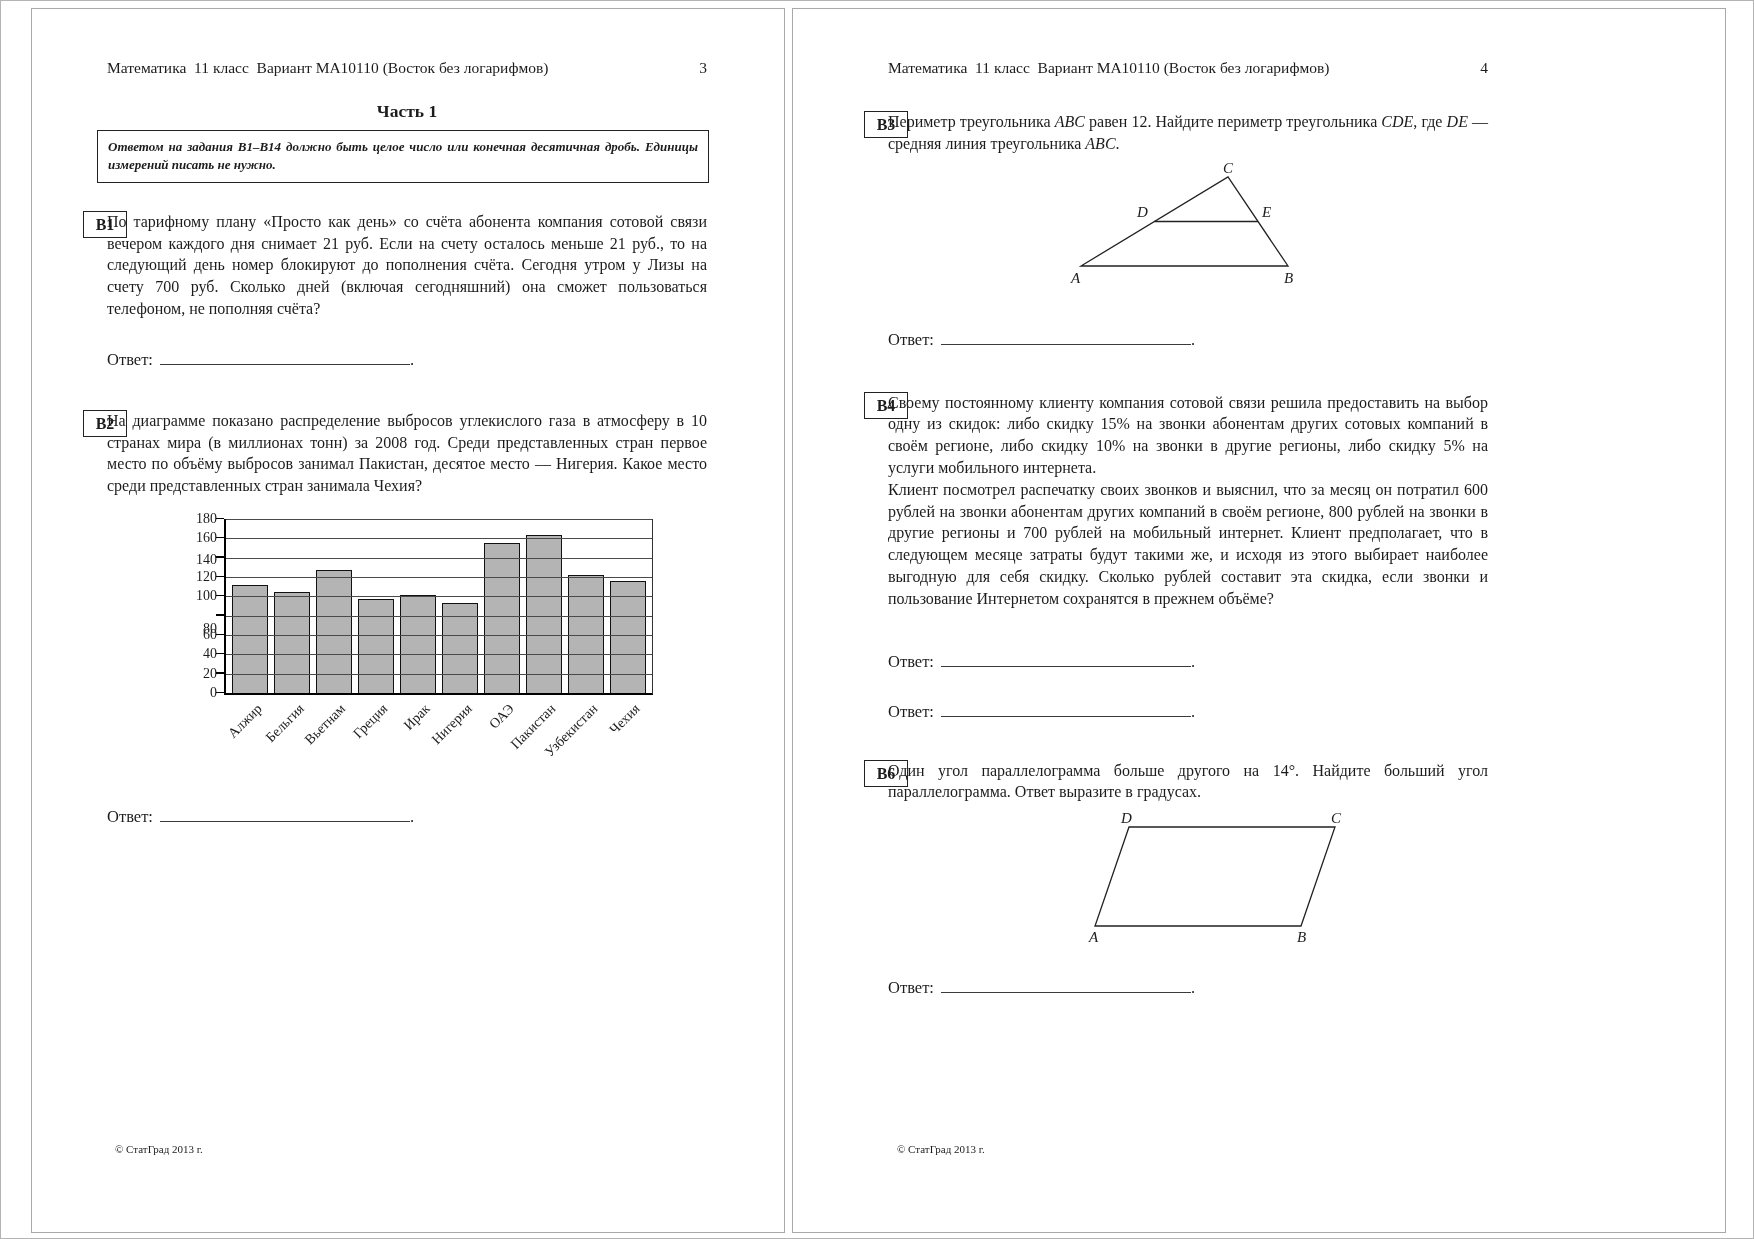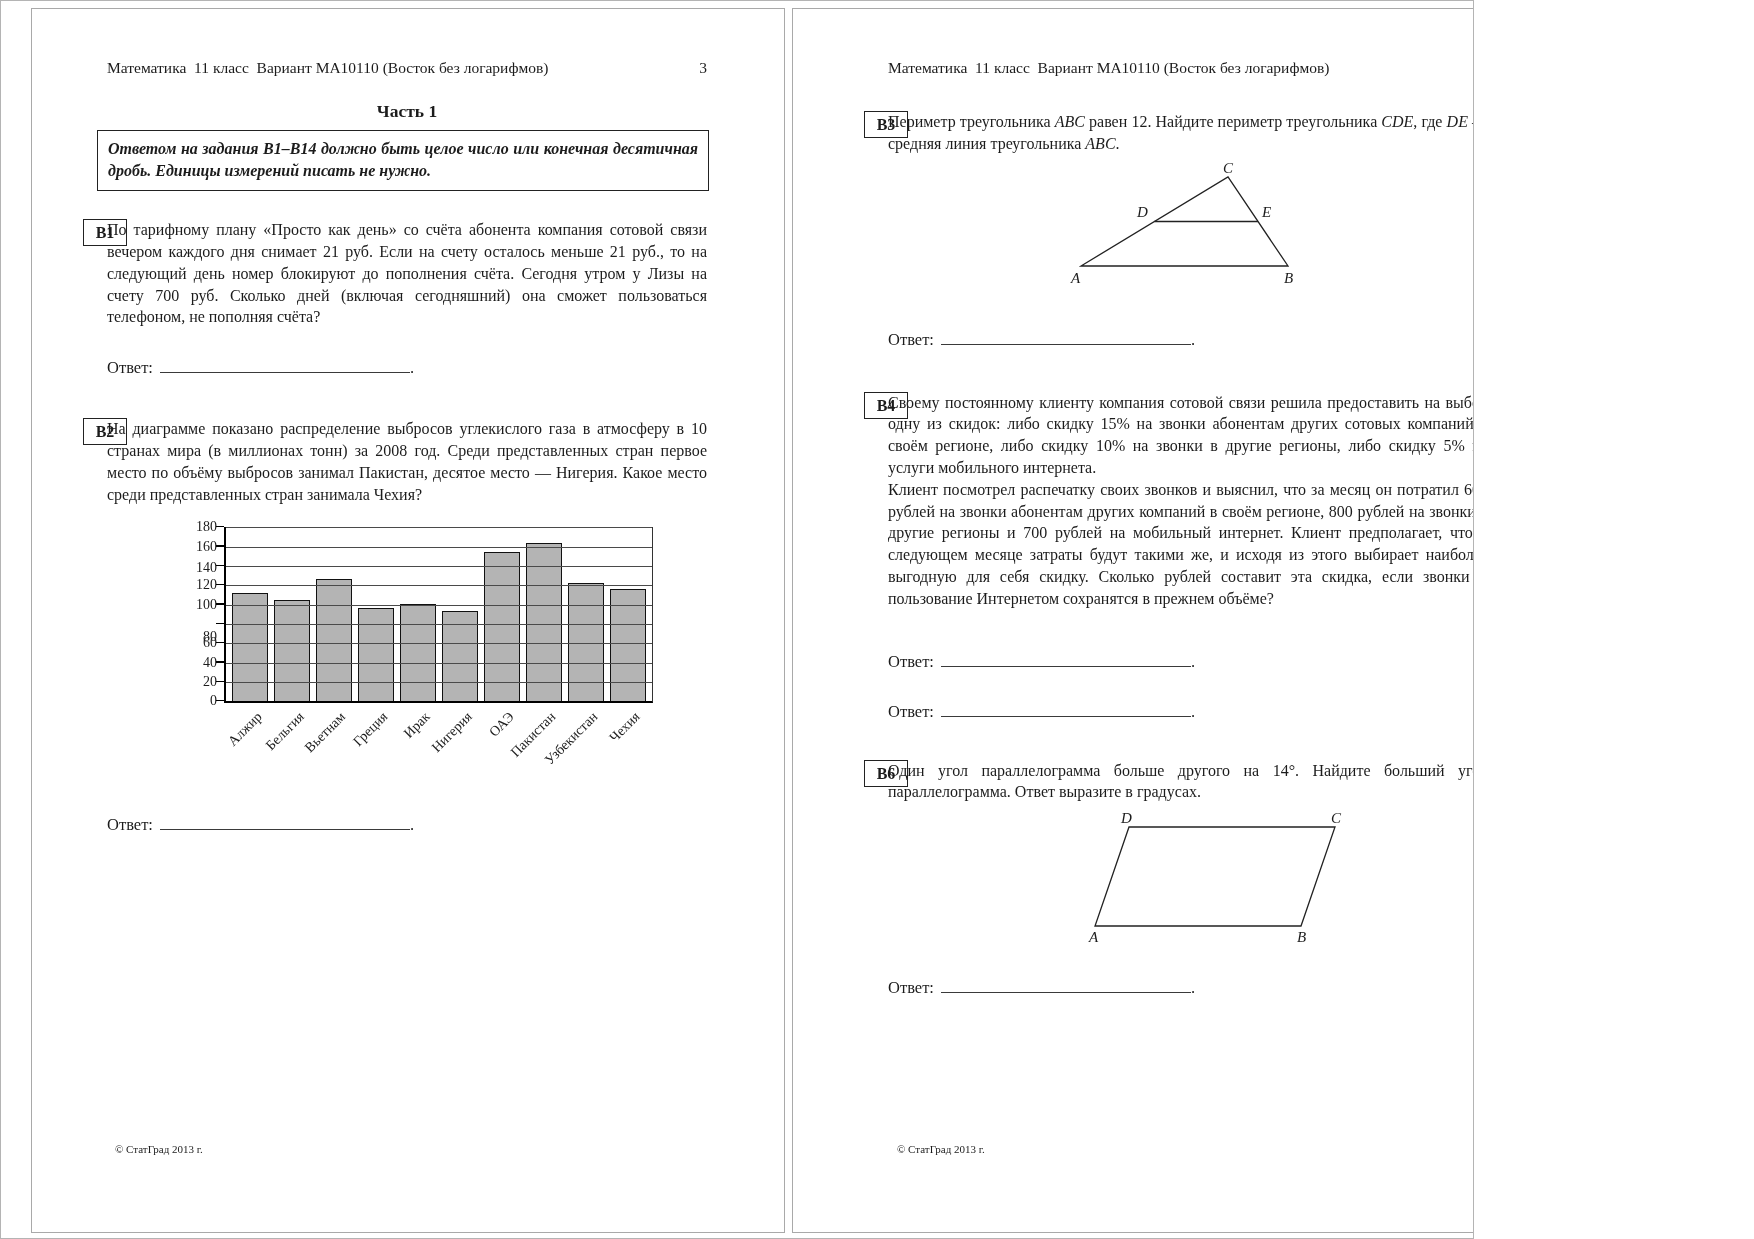--- a/index.html
+++ b/index.html
@@ -1,31 +1,31 @@
 <!DOCTYPE html>
 <html><head>
 <meta charset="utf-8">
 <style>
   html,body{margin:0;padding:0;background:#ffffff;}
-  .canvas{position:relative;width:1474px;height:1239px;background:#ffffff;
+  .canvas{position:relative;width:1754px;height:1239px;background:#ffffff;
     border:1px solid #b4b4b4;box-sizing:border-box;overflow:hidden;
     font-family:"Liberation Serif",serif;color:#1c1c1c;}
   .page{position:absolute;top:7px;height:1225px;background:#fff;
     border:1px solid #a9a9a9;box-sizing:border-box;}
   .page-left{left:30px;width:754px;}
   .page-right{left:791px;width:934px;}
   .inner{position:relative;}
   .page-left .inner{padding:50px 0 0 75px;}
   .page-right .inner{padding:50px 0 0 95px;}
   .hdr{display:flex;justify-content:space-between;width:600px;
     font-size:15.5px;white-space:pre;}
   .part-title{width:600px;text-align:center;font-weight:bold;font-size:17.5px;margin-top:24px;}
   .instruction{margin-top:8px;margin-left:-10px;width:612px;box-sizing:border-box;
     border:1.5px solid #222;padding:7px 10px 8px 10px;font-weight:bold;font-style:italic;
-    font-size:16px;line-height:1.38;text-align:justify;}
+    font-size:13px;line-height:1.38;text-align:justify;}
   .problem{position:relative;width:600px;}
   .plabel{position:absolute;left:-62px;top:0;width:42px;height:25px;line-height:25px;
     text-align:center;border:1.5px solid #222;font-weight:bold;font-size:16px;margin-left:38px;}
   .ptext{font-size:16px;line-height:21.8px;text-align:justify;}
   .var{font-style:italic;}
   .answer{font-size:16.5px;}
   .blank{display:inline-block;width:250px;height:14px;border-bottom:1px solid #3a3a3a;
     margin-left:7px;vertical-align:baseline;}
   
   .chart{margin-left:85px;}

